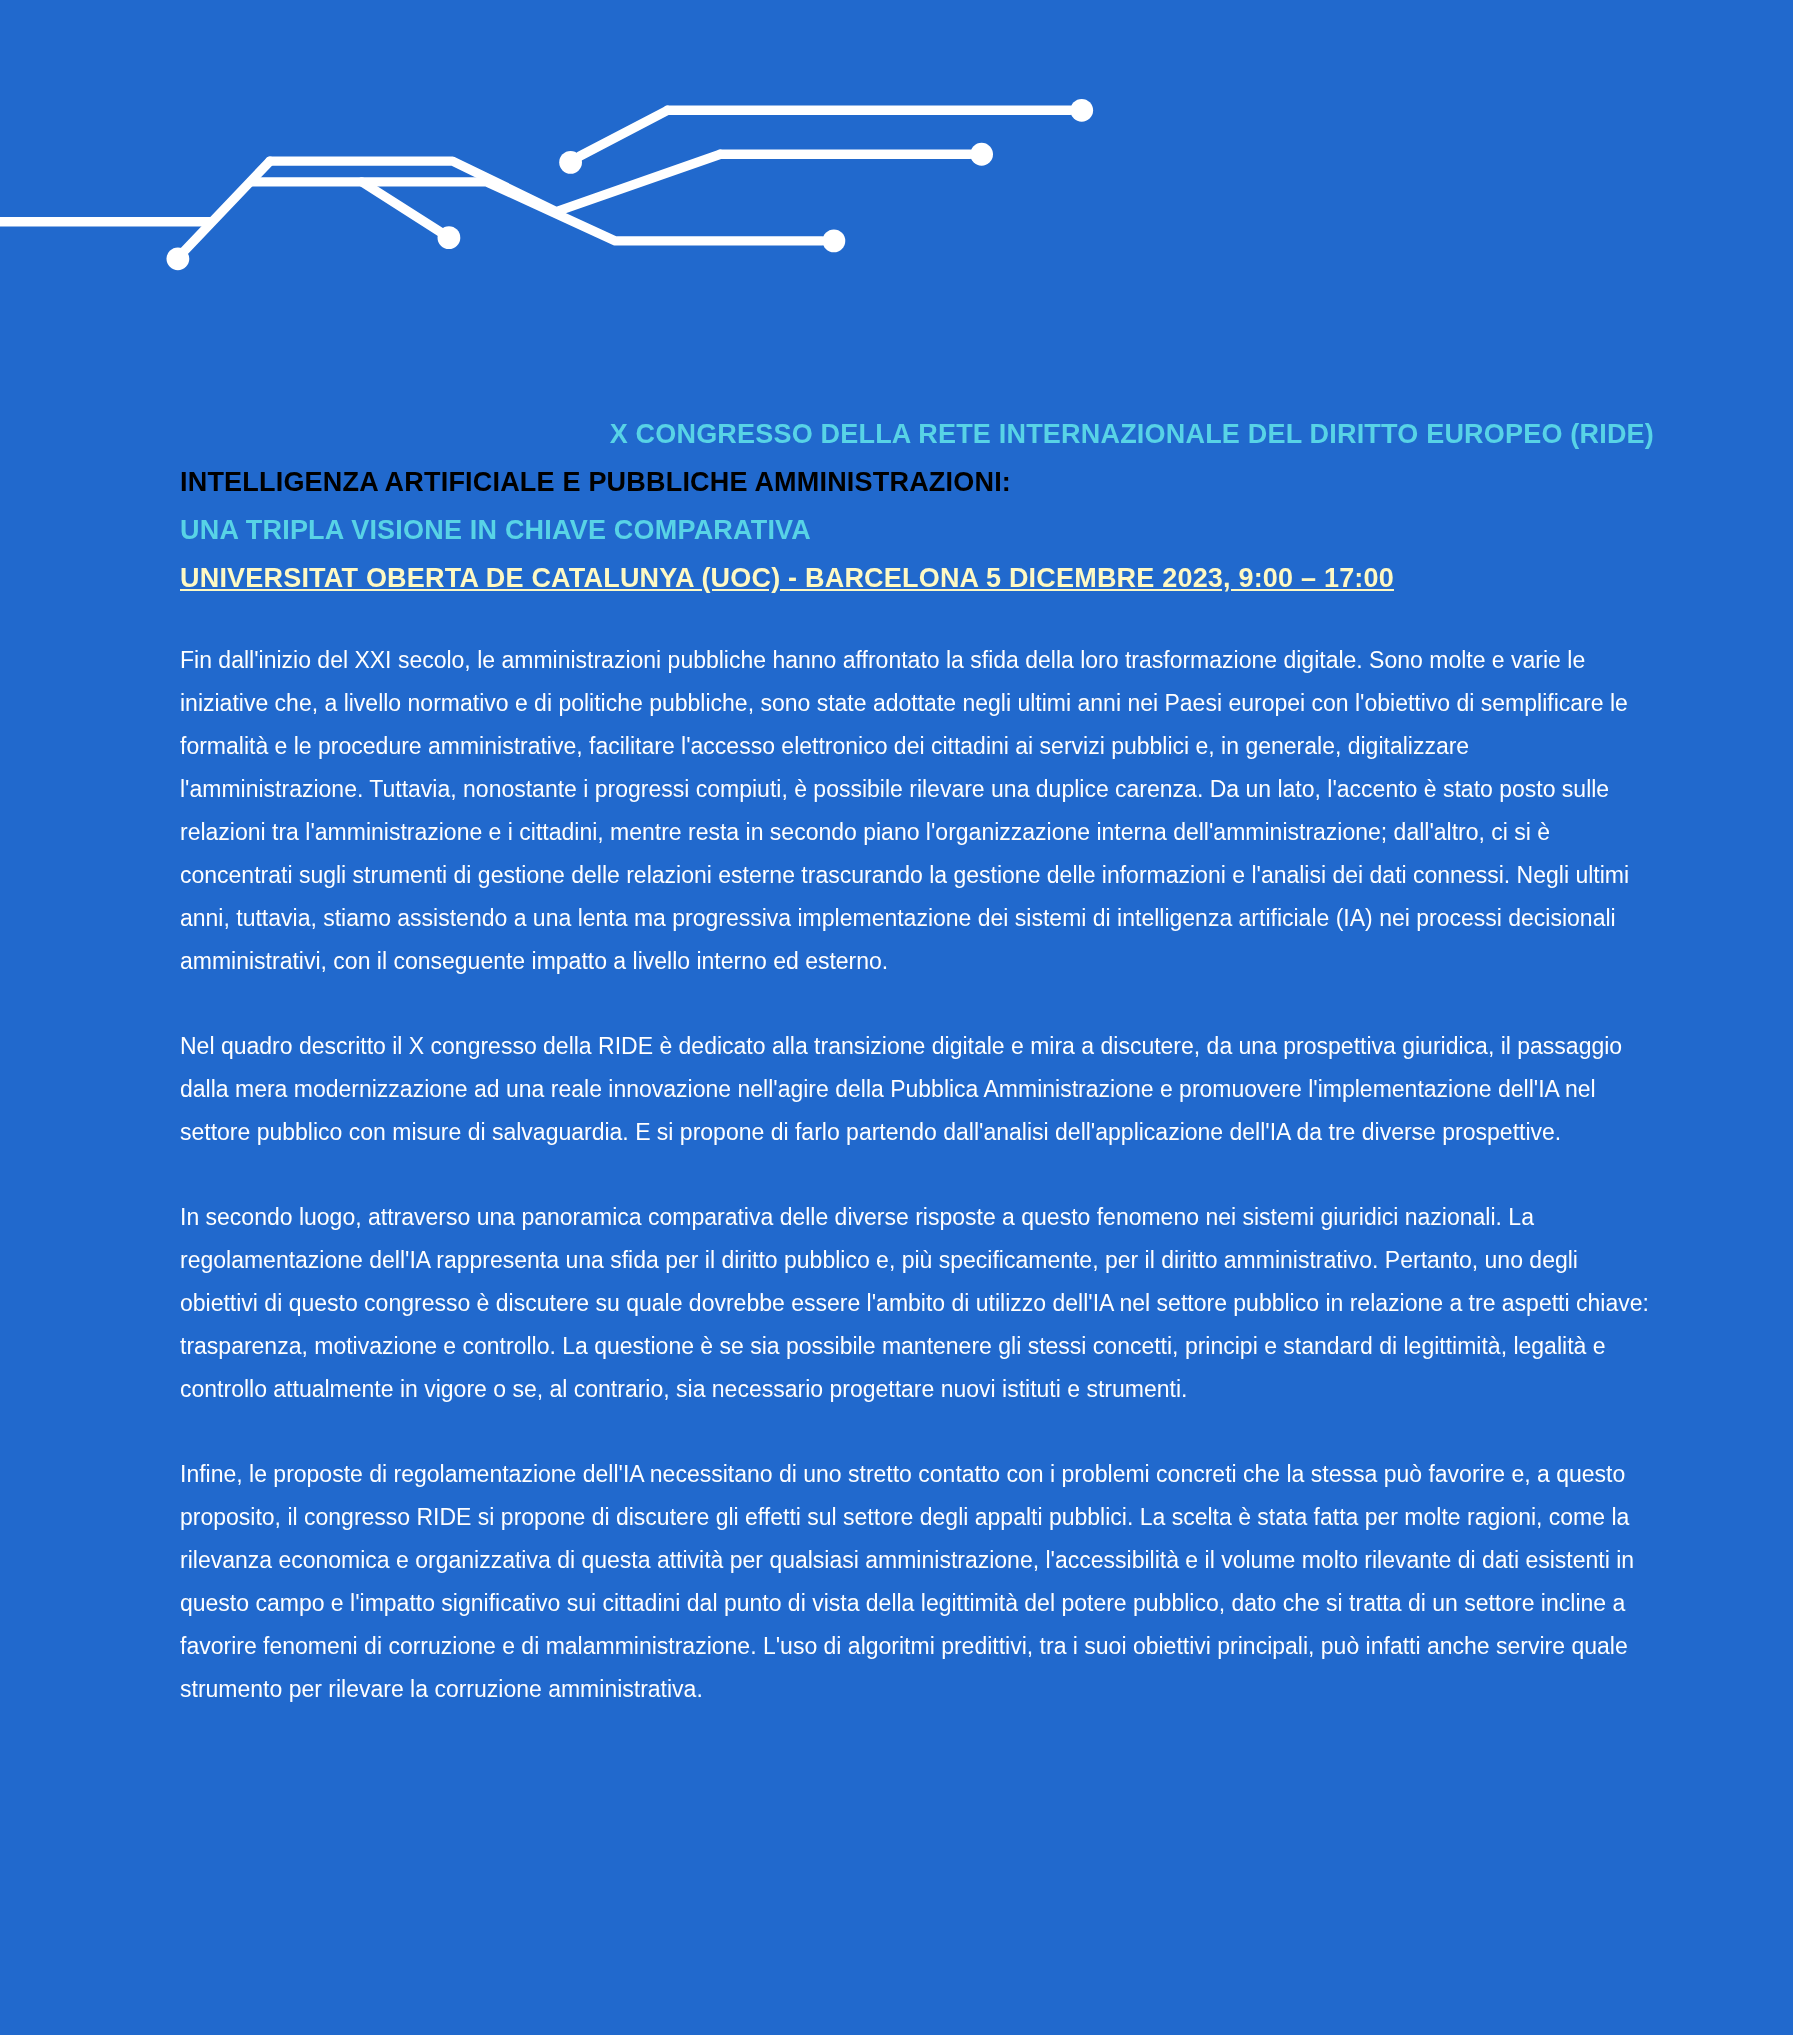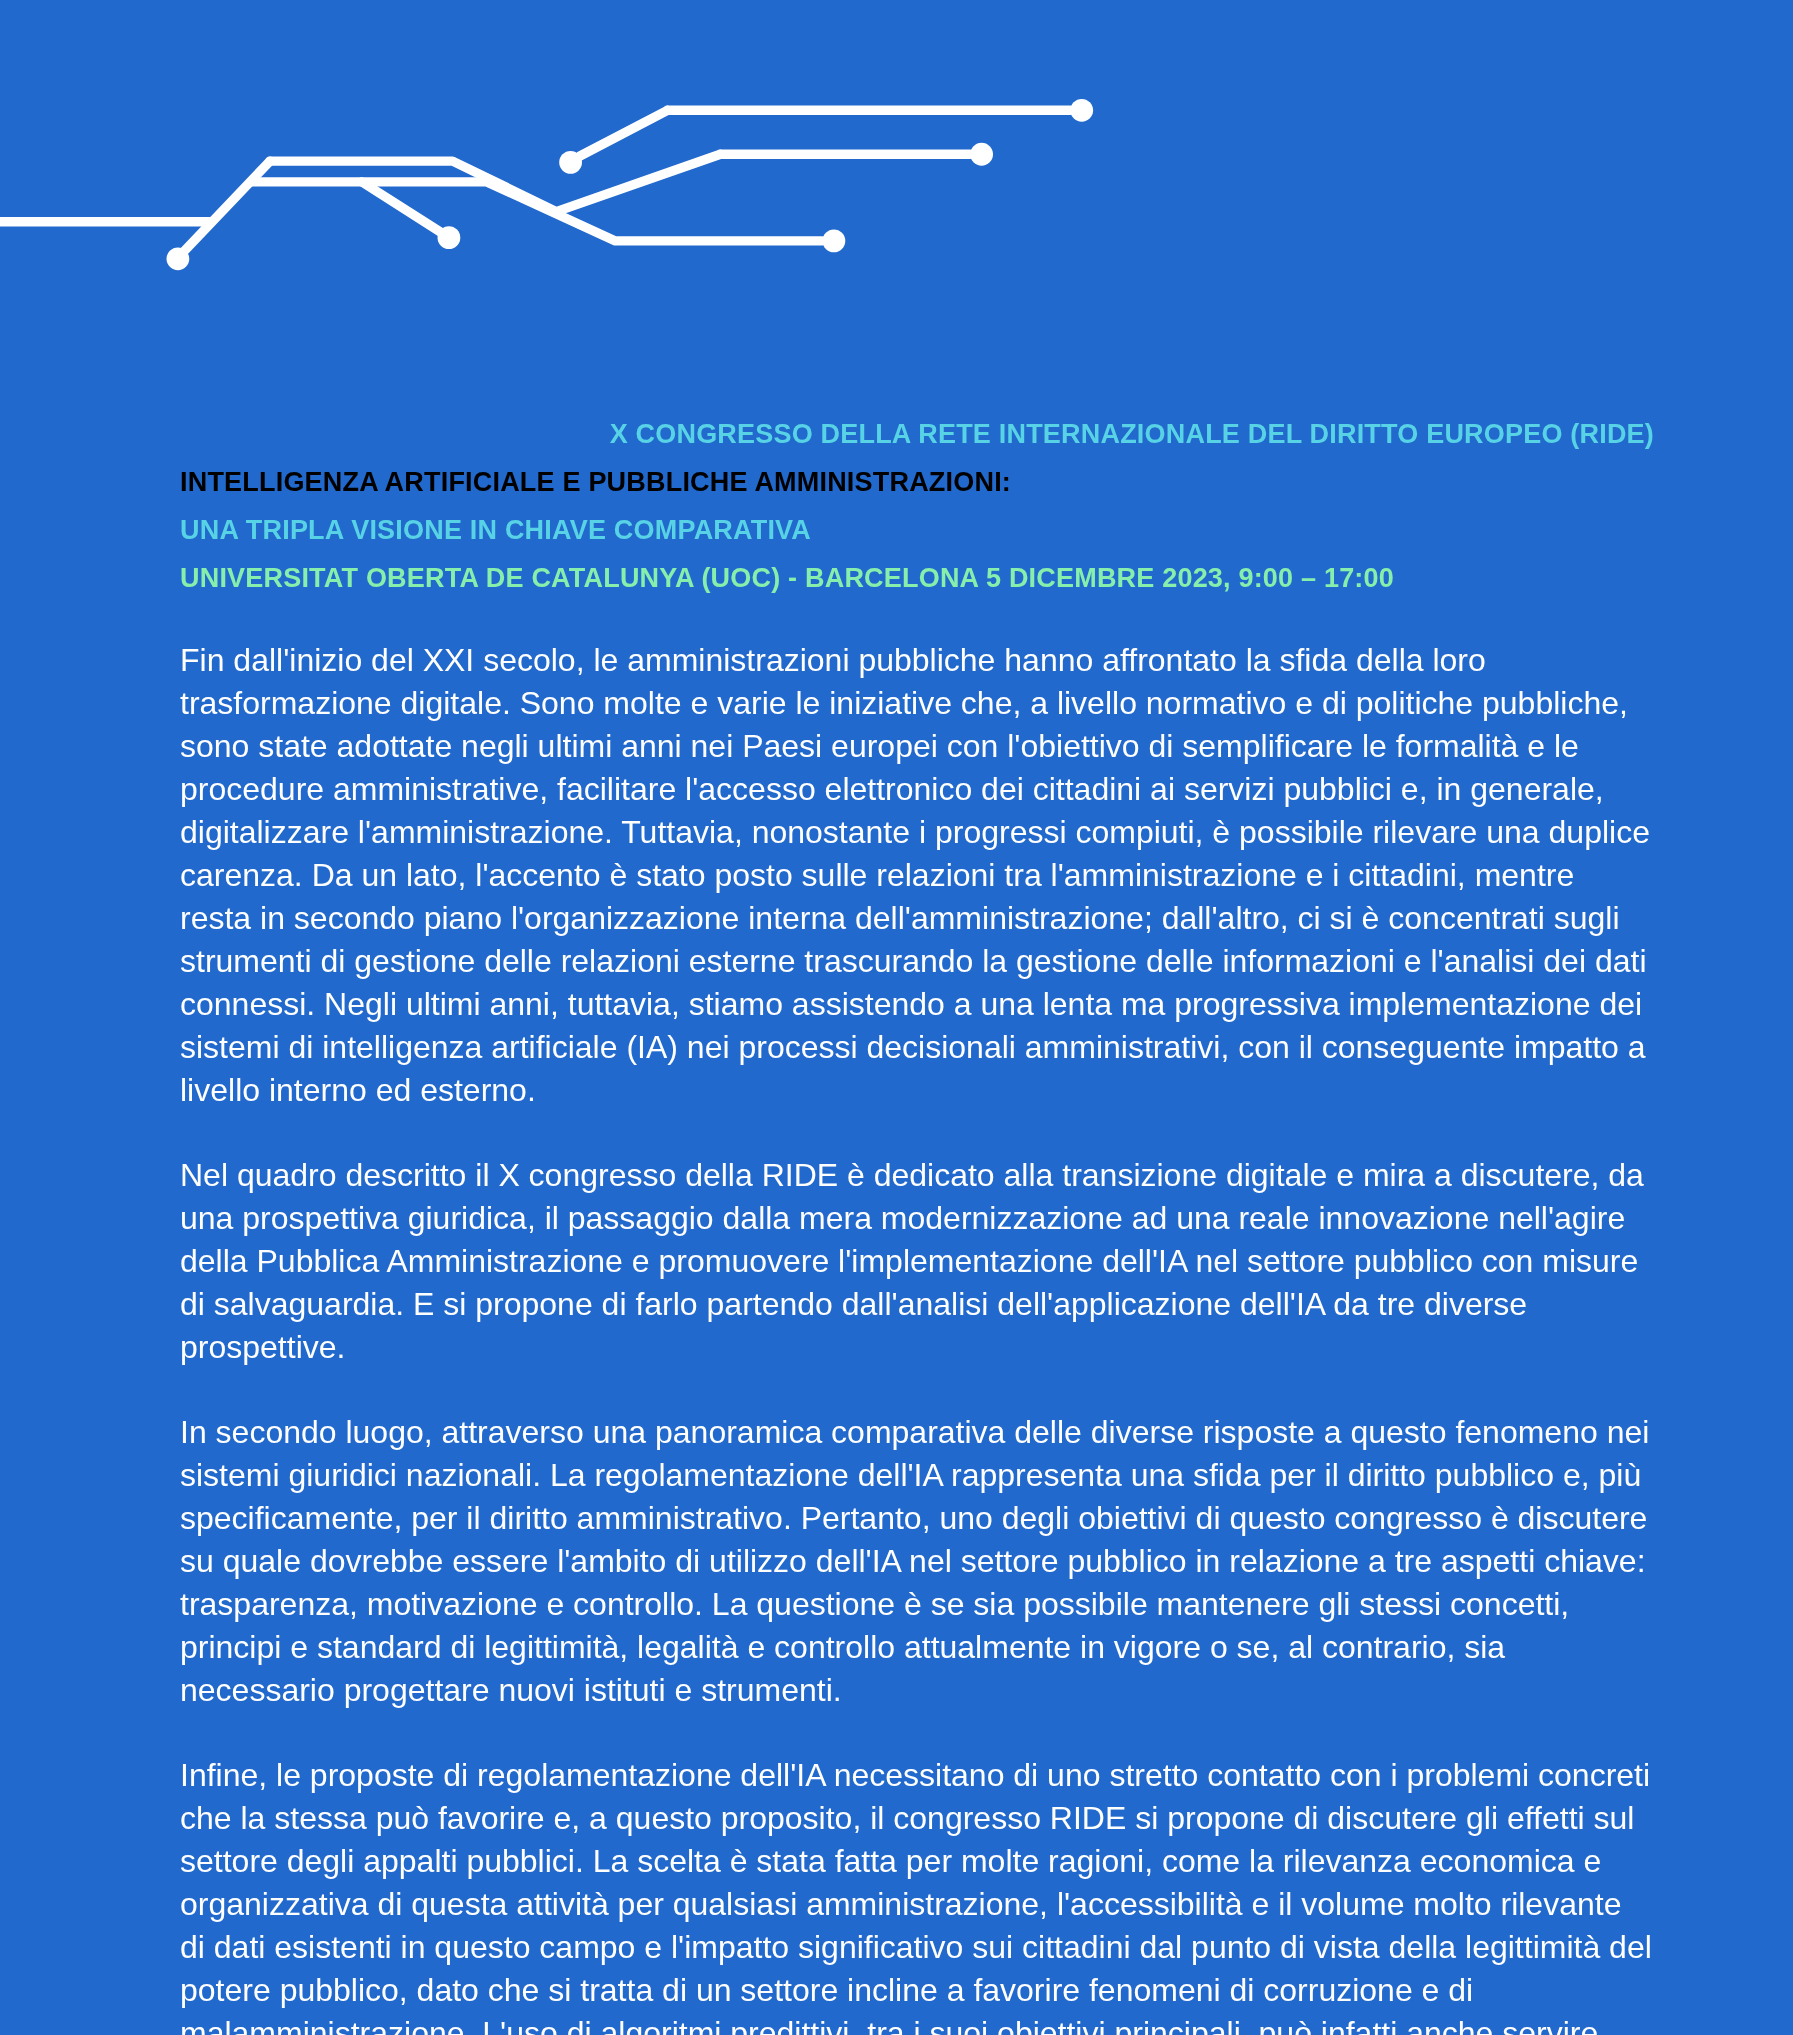--- a/index.html
+++ b/index.html
@@ -26,24 +26,24 @@
     width: 1474px;
   }
   .title-block {
     font-weight: bold;
     font-size: 27px;
     line-height: 48px;
     letter-spacing: 0.2px;
     margin-bottom: 37px;
   }
   .title-line.cyan { color: #58d3e6; }
-  .title-line.white { color: #86efac; }
+  .title-line.white { color: #fef9c3; text-decoration: underline; }
   .body-text p {
     color: #ffffff;
-    font-size: 32px;
+    font-size: 23px;
     line-height: 43px;
     margin: 0 0 42px 0;
     font-weight: normal;
   }
 </style>
 </head>
 <body style="background: rgb(33, 105, 205);">
 
 <svg class="decoration" width="1107" height="293" viewBox="0 0 2720 720" aria-hidden="true">
   <g stroke="#ffffff" stroke-width="23" fill="none" stroke-linecap="round" stroke-linejoin="round">

